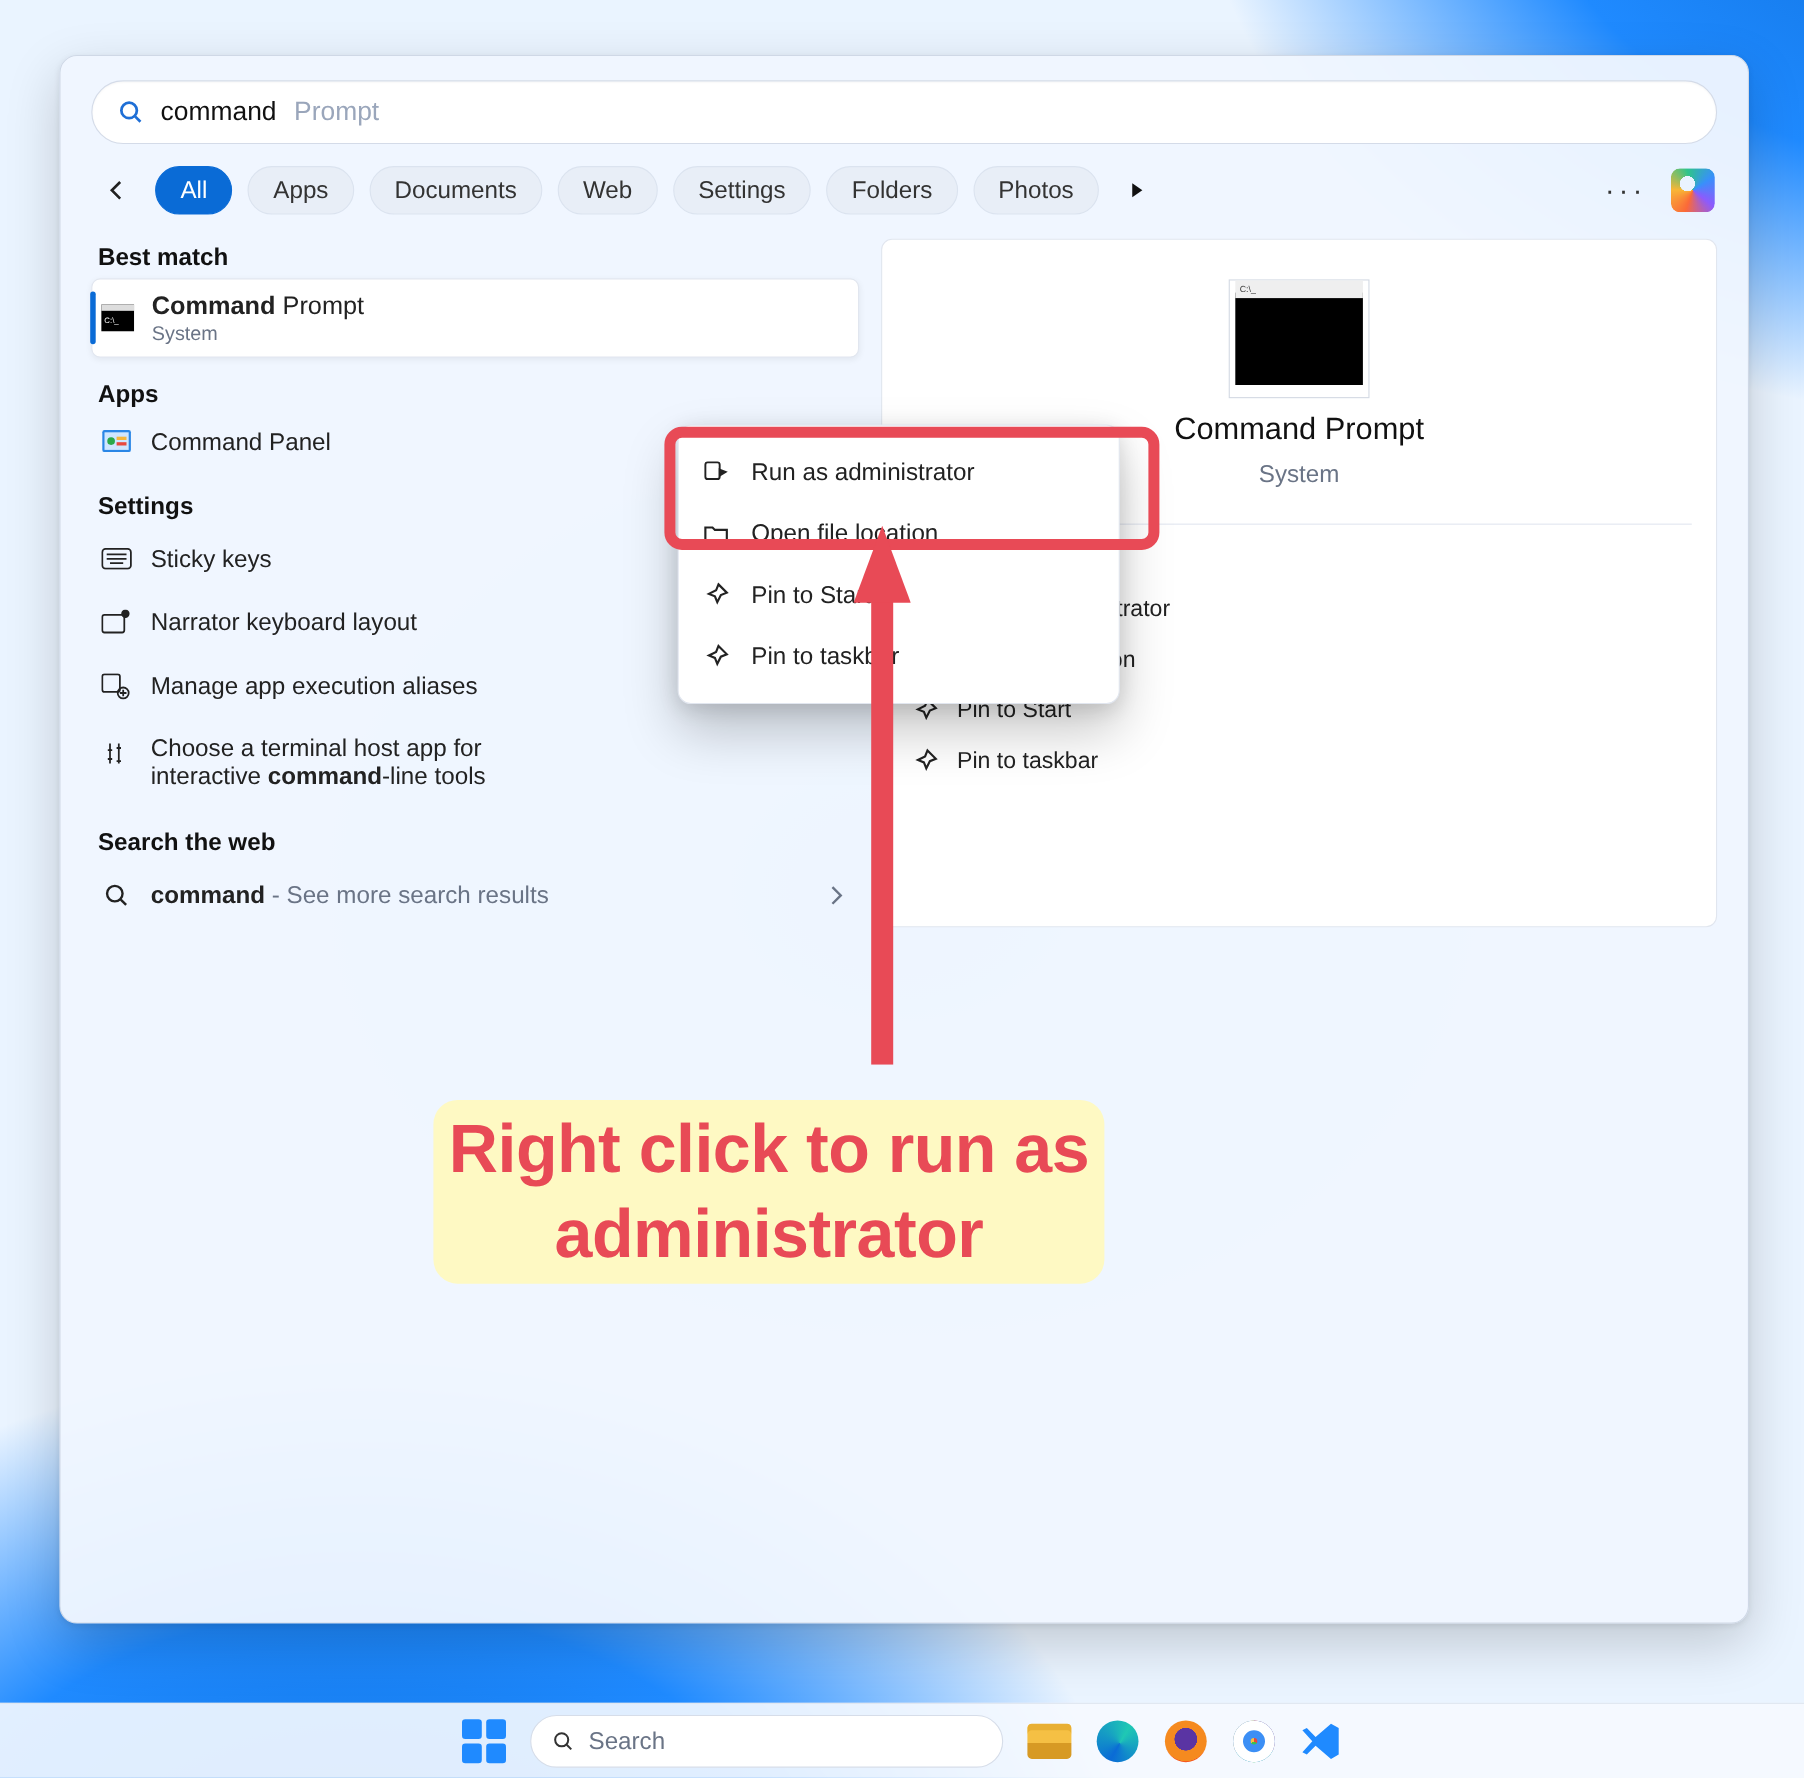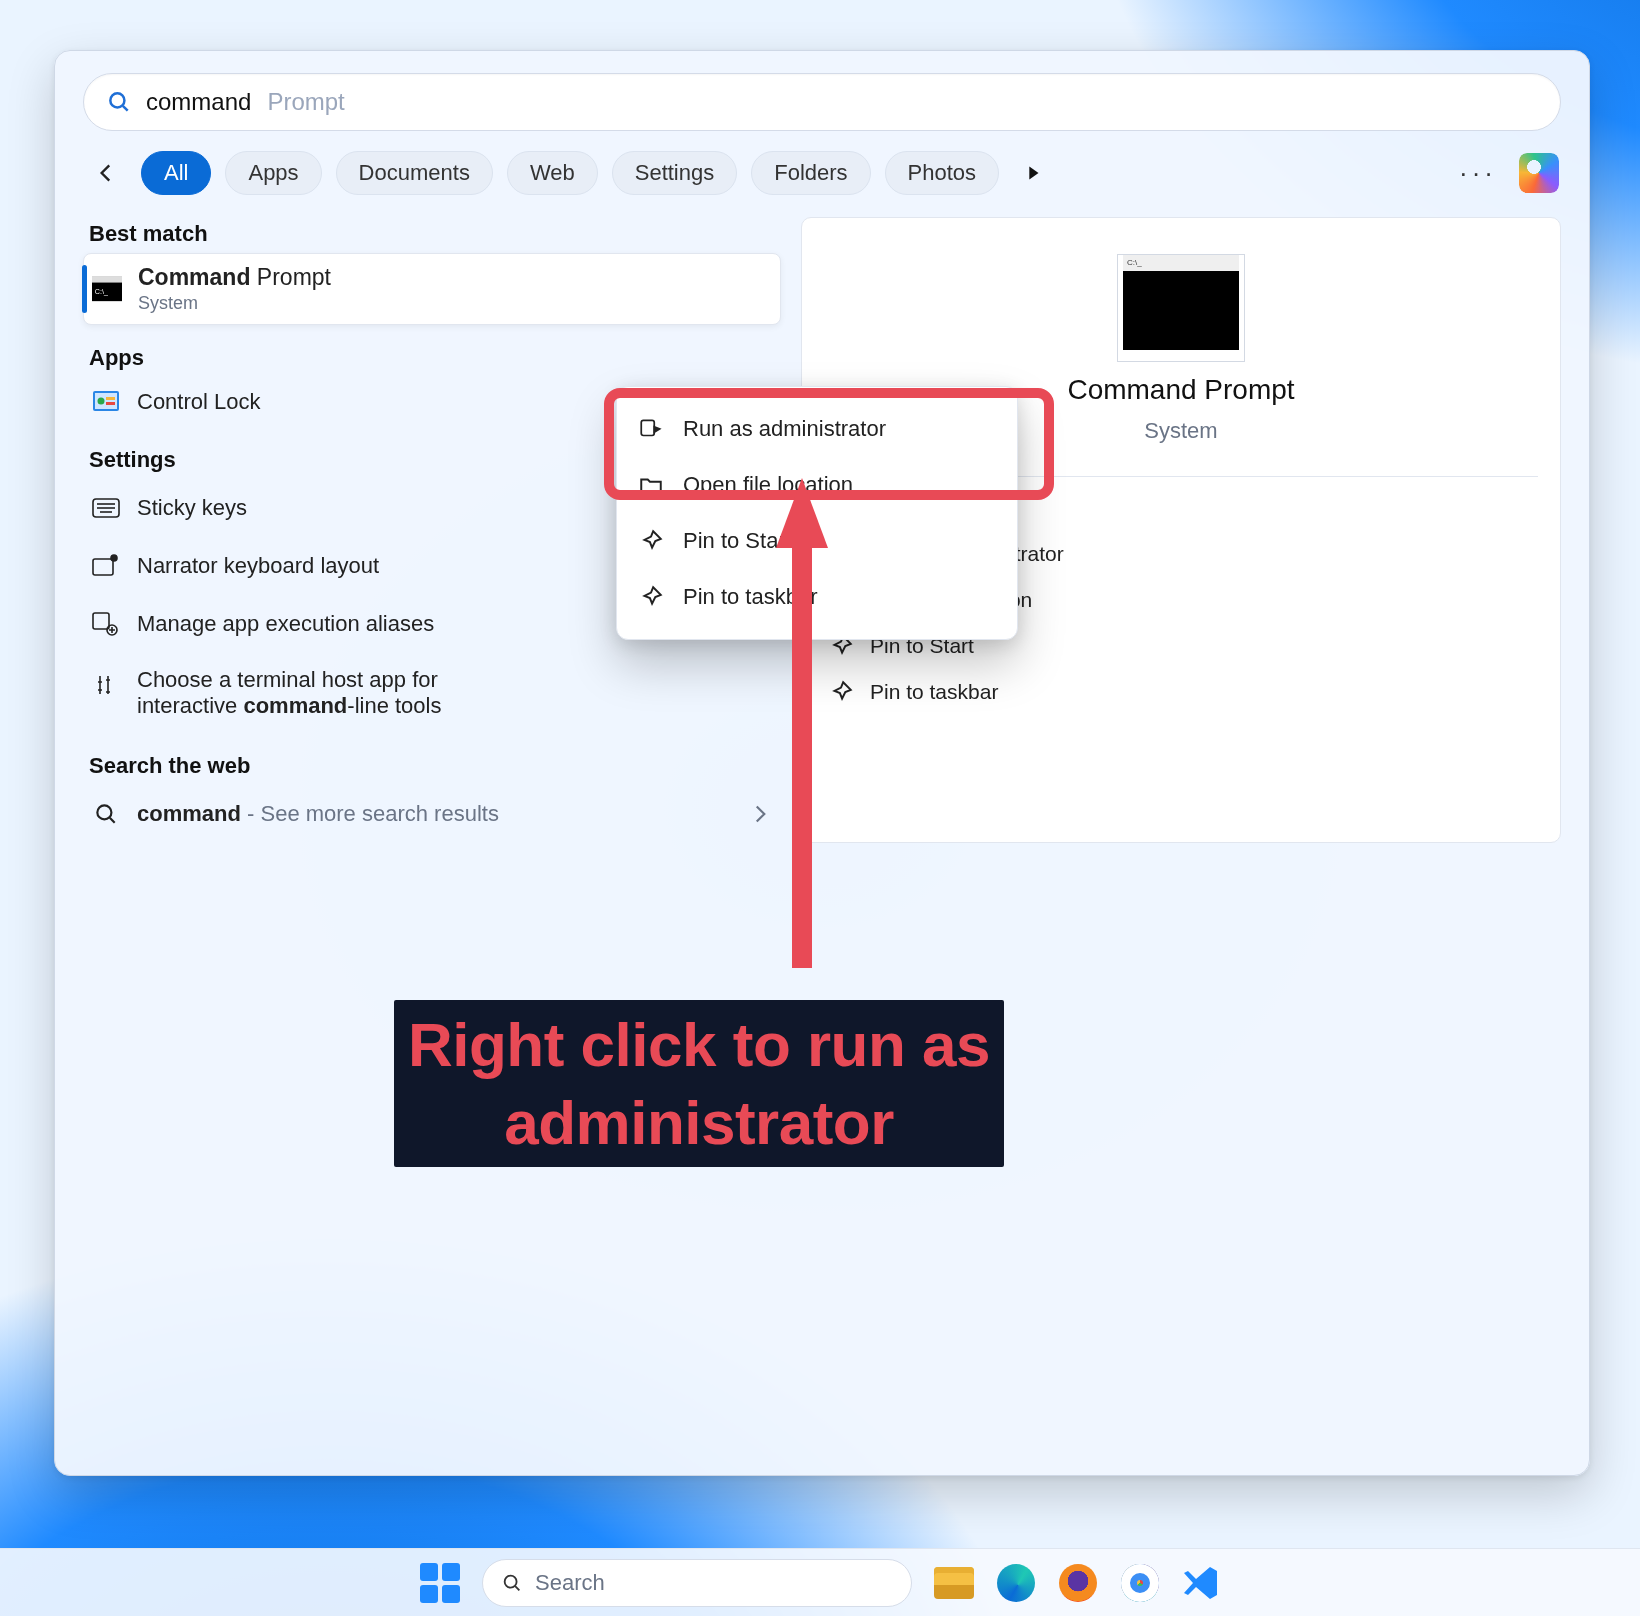--- a/index.html
+++ b/index.html
@@ -87,21 +87,21 @@
     border-radius:12px; box-shadow: 0 24px 48px rgba(0,0,0,0.22), 0 4px 18px rgba(0,0,0,0.12);
     padding: 14px 10px;
   }
   .ctx-row { display:flex; align-items:center; gap:18px; padding: 14px 10px; font-size:22px; color:#222; border-radius:8px; }
   .ctx-row .ico { width:28px; height:28px; display:flex; align-items:center; justify-content:center; }
 
   
   .anno-box { position:absolute; left:604px; top:388px; width:450px; height:112px; border:10px solid #e84a56; border-radius:16px; pointer-events:none; }
   .anno-arrow { position:absolute; left:776px; top:478px; width:52px; height:490px; pointer-events:none; }
   .anno-arrow svg { width:100%; height:100%; }
-  .anno-text { position:absolute; left:394px; top:1000px; padding: 6px 14px; background: #0f172a; color:#e84a56; font-weight:800; font-size:62px; line-height:1.25; border-radius:2px; letter-spacing:-0.5px; }
+  .anno-text { position:absolute; left:394px; top:1000px; padding: 6px 14px; background: #fef9c3; color:#e84a56; font-weight:800; font-size:62px; line-height:1.25; border-radius:22px; letter-spacing:-0.5px; }
 
   
   .taskbar { position:absolute; left:0; right:0; bottom:0; height:68px;
     background: rgba(246,249,255,0.9); border-top:1px solid #dfe6f0; display:flex; align-items:center; justify-content:center; gap:22px; }
   .taskbar .start { width:40px; height:40px; display:grid; grid-template-columns:18px 18px; grid-template-rows:18px 18px; gap:4px; }
   .taskbar .start div{ background:#1f8aff; border-radius:3px; }
   .tb-search { display:flex; align-items:center; gap:12px; width:430px; height:48px; background:#fff; border:1px solid #d6dde9; border-radius:999px; padding:0 18px; color:#6a7486; font-size:22px; }
   .tb-icon { width:40px; height:40px; display:flex; align-items:center; justify-content:center; border-radius:8px; }
   .tb-explorer { background: linear-gradient(#f5c044 55%, #d79a24 56%); width:40px; height:32px; border-radius:4px; box-shadow: inset 0 6px 0 #e8af33; }
   .tb-edge { width:38px; height:38px; border-radius:50%;
@@ -196,21 +196,21 @@
       <div class="result-row">
         <span class="ico">
           <svg viewBox="0 0 28 28" width="28" height="28">
               <rect x="1" y="3" width="26" height="20" rx="2" fill="#2a86e6"></rect>
               <rect x="3" y="5" width="22" height="16" fill="#cfe6ff"></rect>
               <circle cx="9" cy="13" r="3.5" fill="#2aa84a"></circle>
               <rect x="14" y="9" width="9" height="3" fill="#f5b63c"></rect>
               <rect x="14" y="14" width="9" height="3" fill="#e8483f"></rect>
             </svg>
         </span>
-        <span class="txt">Control Lock</span>
+        <span class="txt">Command Panel</span>
       </div>
 
       <div class="section-title" style="margin-top:16px">Settings</div>
 
       <div class="settings-list">
         <div class="result-row">
           <span class="ico">
             <svg viewBox="0 0 28 20" width="28" height="20" fill="none" stroke="#222" stroke-width="1.6">
                 <rect x="1" y="1" width="26" height="18" rx="3"></rect>
                 <line x1="5" y1="6" x2="23" y2="6"></line>

